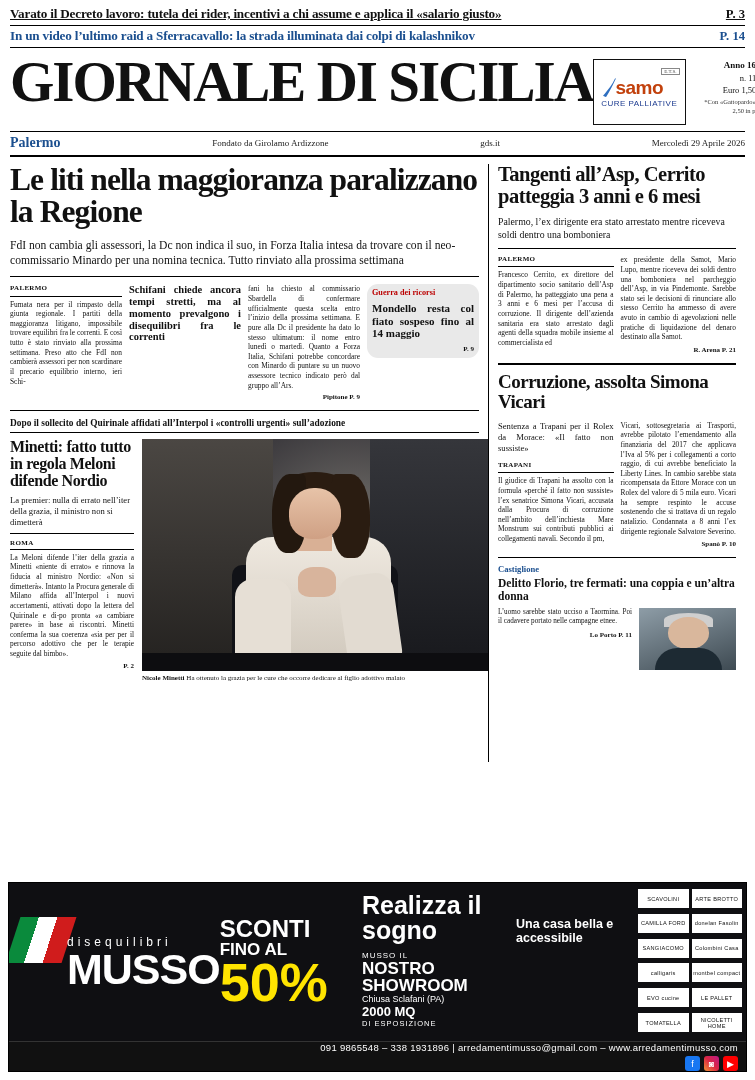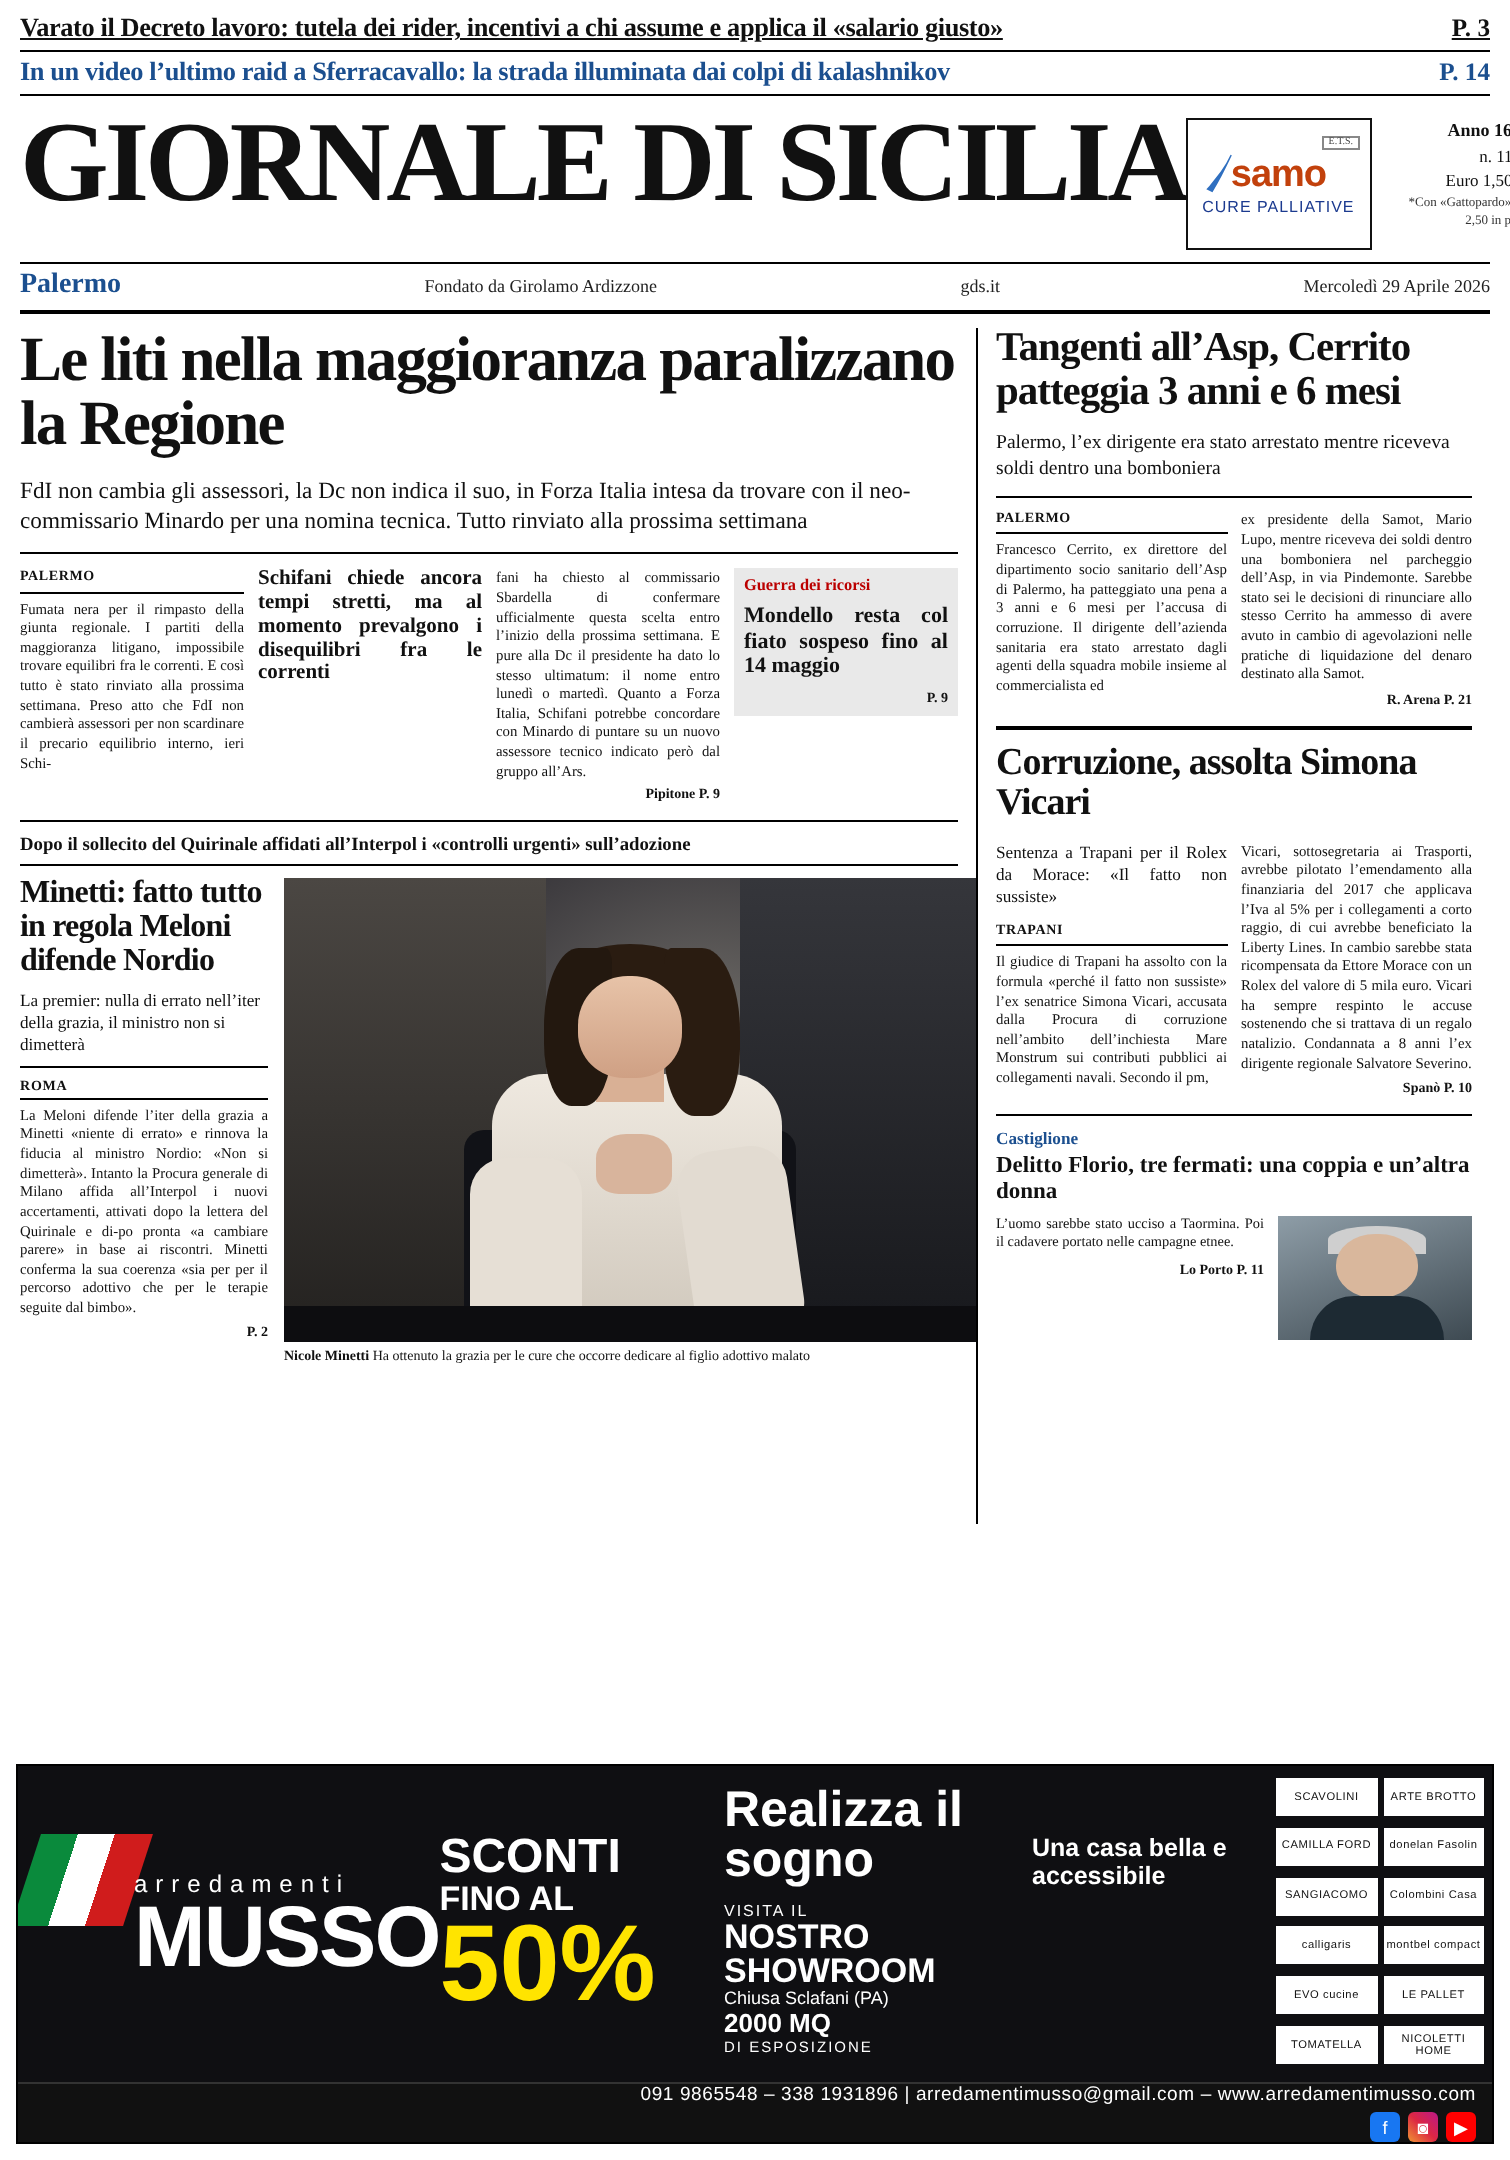--- a/index.html
+++ b/index.html
@@ -75,21 +75,21 @@
     border-bottom:1px solid #000; padding-bottom:8px;
   }
 
   .cols4 { display:flex; gap:7px; }
   .c4 { width:25%; font-size:7.4px; line-height:1.3; text-align:justify; }
   .c4 .kicker { font-weight:bold; font-size:7px; letter-spacing:0.3px; border-bottom:1px solid #000; padding-bottom:2px; margin-bottom:3px; }
   .c4 .mini-head { font-weight:bold; font-size:10.5px; line-height:1.12; margin-bottom:3px; }
   .c4 .byline { text-align:right; font-size:7px; font-weight:bold; margin-top:3px; }
   .c4 .byline .pg { font-weight:bold; }
   .boxed {
-    background:#e9e9e9; padding:4px 5px;
+    background:#e9e9e9; padding:4px 5px;border-radius:11px;
   }
   .boxed .bx-kicker { color:#b00; font-weight:bold; font-size:8.2px; margin-bottom:3px; }
   .boxed .bx-head { font-weight:bold; font-size:11px; line-height:1.14; }
   .boxed .bx-pg { text-align:right; font-size:7px; font-weight:bold; margin-top:5px; }
 
   .sep-rule { border-top:1px solid #000; margin:8px 0 4px 0; }
   .overline-band {
     font-weight:bold; font-size:9.4px; padding:3px 0 4px 0;
     border-bottom:1px solid #000; margin-bottom:6px;
   }
@@ -357,33 +357,33 @@
         </div>
       </div>
     </div>
   </div>
 
   <div class="ad">
     <div class="ad-inner">
       <div class="ad-left">
         <div class="flag"></div>
         <div style="position:relative; padding-left:50px;">
-          <div class="ad-logo-sub">arredamenti</div>
+          <div class="ad-logo-sub">disequilibri</div>
           <div class="ad-logo-main">MUSSO</div>
         </div>
       </div>
       <div class="ad-mid">
         <div class="sconti">SCONTI</div>
         <div class="fino">FINO AL</div>
         <div class="fifty">50%</div>
       </div>
       <div class="ad-right">
         <div class="ad-r1">
           <div class="realizza">Realizza il sogno</div>
-          <div class="visita">VISITA IL</div>
+          <div class="visita">MUSSO IL</div>
           <div class="nostro">NOSTRO SHOWROOM</div>
           <div class="chiusa">Chiusa Sclafani (PA)</div>
           <div class="mq">2000 MQ</div>
           <div class="espo">DI ESPOSIZIONE</div>
         </div>
         <div class="ad-r2">
           <div class="casa">Una casa bella e accessibile</div>
         </div>
         <div class="ad-brands">
           <div class="brand">SCAVOLINI</div>

